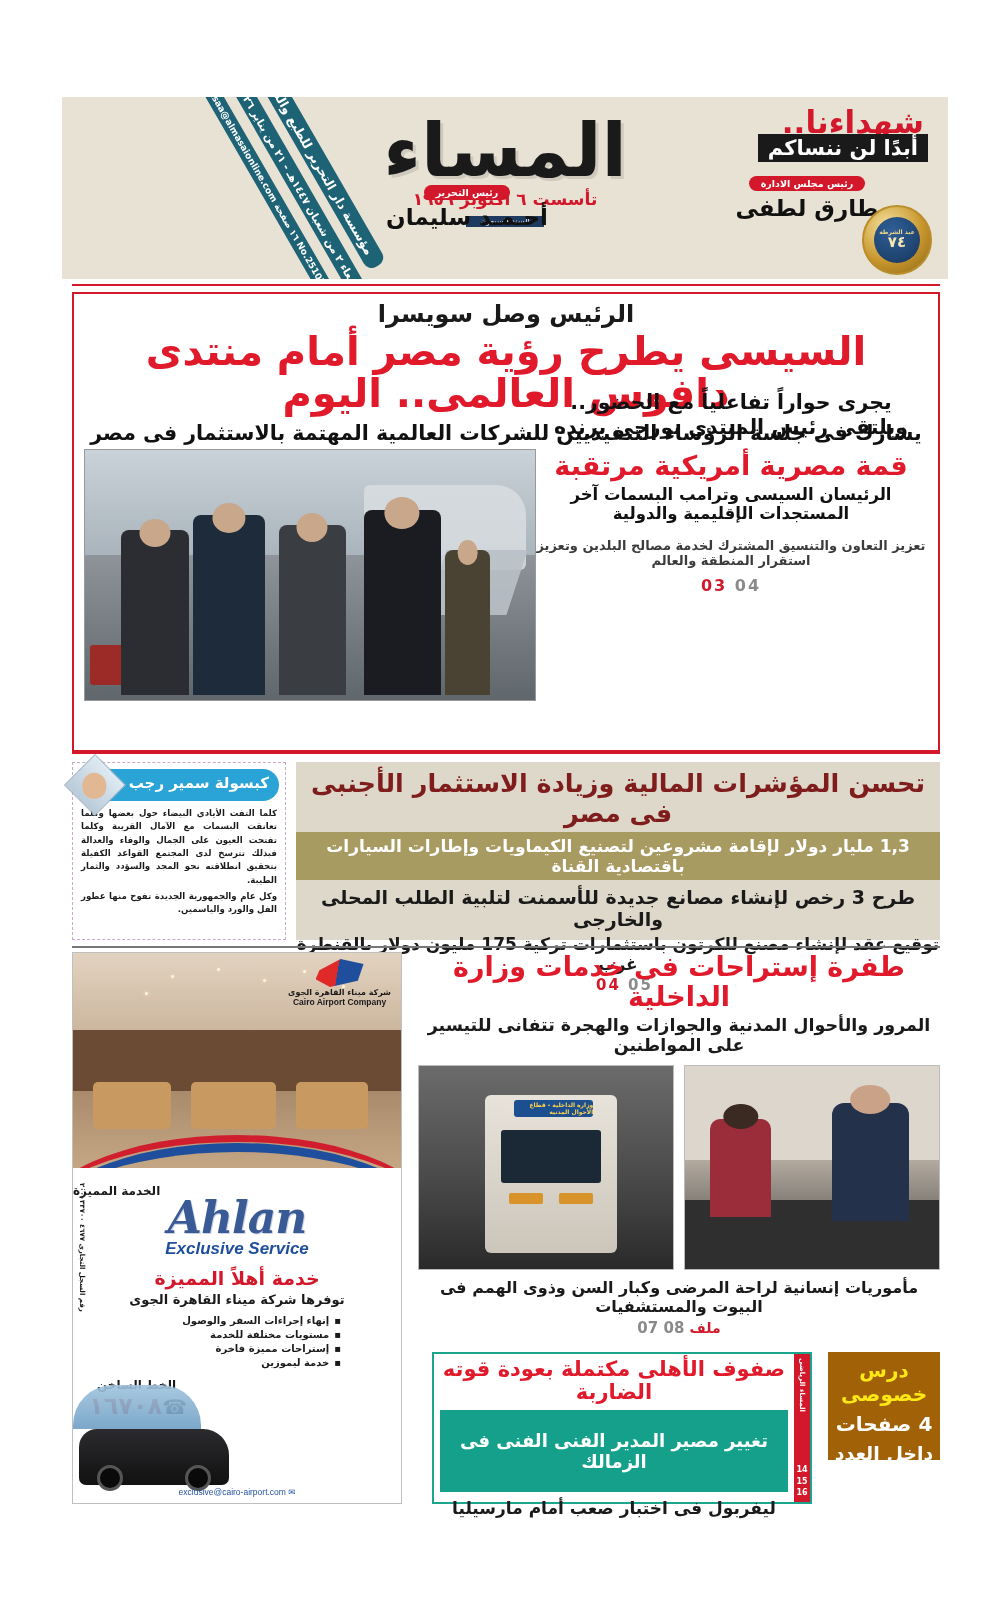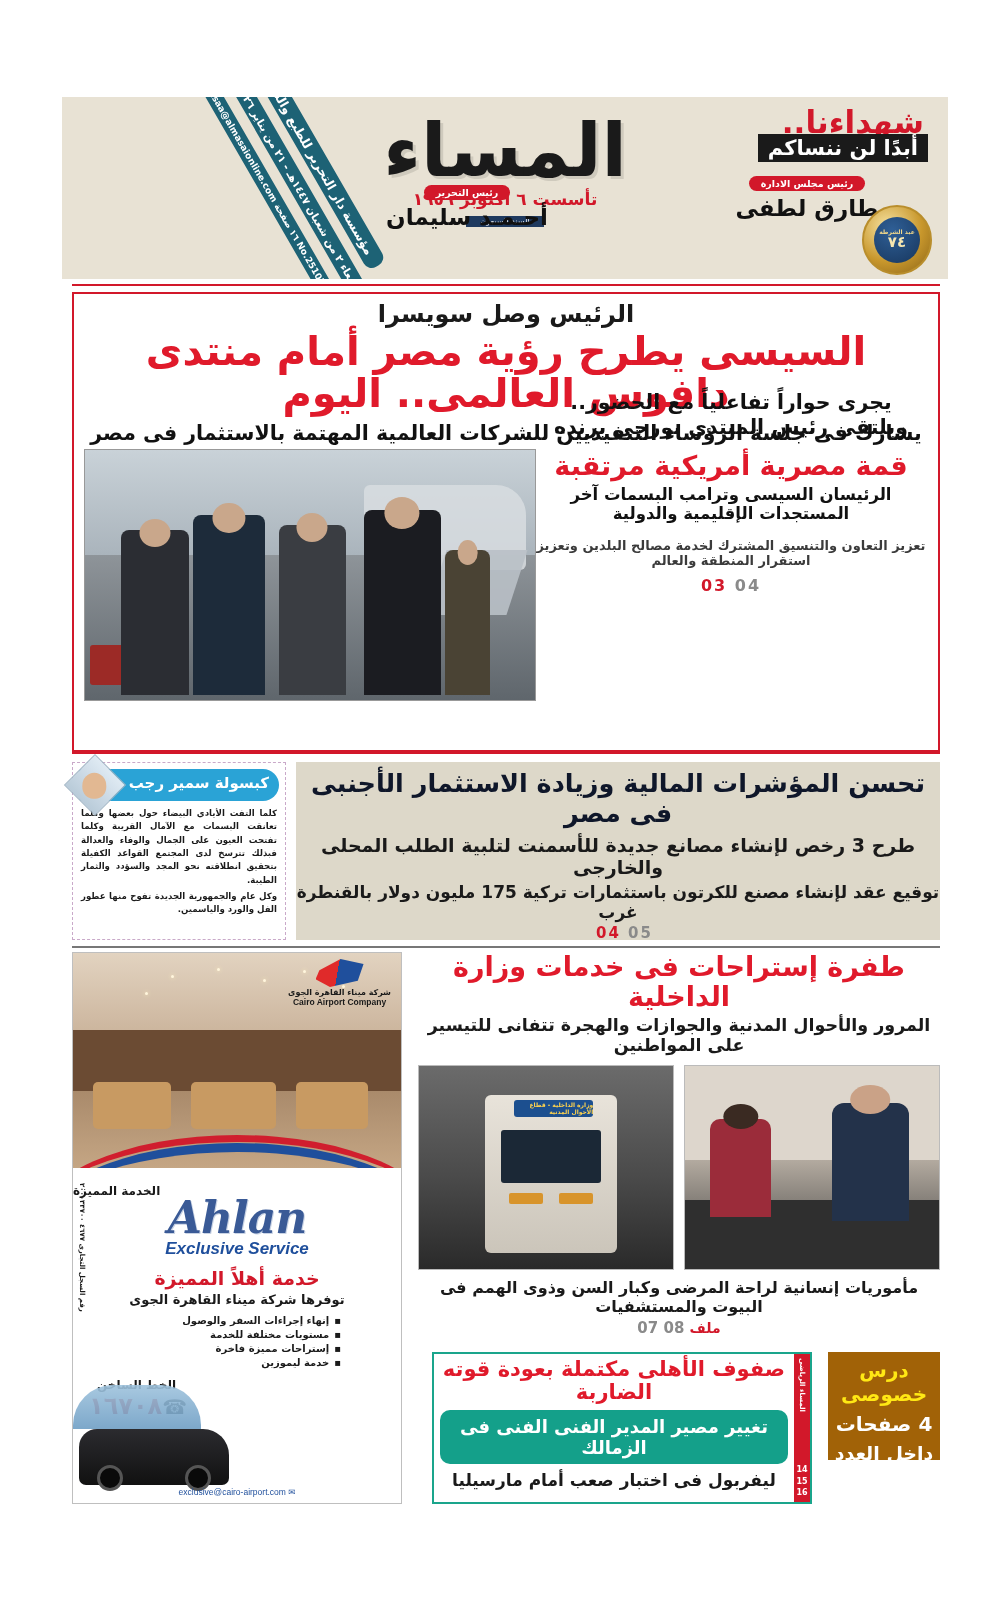--- a/index.html
+++ b/index.html
@@ -156,21 +156,21 @@
     text-align:justify;font-weight:bold;
   }
   .cap-text p{margin:0 0 3px;}
 
   
   .econ{
     position:absolute;left:296px;top:762px;width:644px;height:178px;
     background:#ddd8c9;box-sizing:border-box;
   }
   .econ-h1{
-    text-align:center;font-size:25.5px;font-weight:bold;color:#0f172a;
+    text-align:center;font-size:25.5px;font-weight:bold;color:#7f1d1d;
     padding-top:6px;letter-spacing:-1px;
   }
   .econ-band{
     background:#a89b62;color:#ffffff;font-size:17px;font-weight:bold;
     text-align:center;padding:4px 6px;margin-top:4px;letter-spacing:-0.5px;
   }
   .econ-h2{
     text-align:center;font-size:19px;font-weight:bold;color:#1a1a1a;
     margin-top:6px;letter-spacing:-0.5px;
   }
@@ -298,21 +298,21 @@
     border:2px solid #1aa58c;background:#ffffff;box-sizing:border-box;
     display:flex;flex-direction:row-reverse;
   }
   .sp-main{flex:1;padding:4px 6px;}
   .sp-h1{
     text-align:center;font-size:21px;font-weight:bold;color:#e01a2b;
     letter-spacing:-1px;line-height:1.1;
   }
   .sp-band{
     background:#14a08a;color:#ffffff;font-size:18px;font-weight:bold;
-    text-align:center;padding:6px 4px;margin-top:6px;letter-spacing:-0.5px;border-radius:10px;
+    text-align:center;padding:20px 4px;margin-top:6px;letter-spacing:-0.5px;
   }
   .sp-h3{
     text-align:center;font-size:17px;font-weight:bold;color:#1a1a1a;
     margin-top:6px;letter-spacing:-0.5px;
   }
   .sp-rail{
     width:16px;background:#d2182a;color:#ffffff;display:flex;
     flex-direction:column;align-items:center;justify-content:space-between;
     padding:4px 0;box-sizing:border-box;
   }
@@ -429,20 +429,21 @@
       </div>
     </div>
     <div class="cap-text">
       <p>كلما التفت الأيادي البيضاء حول بعضها وكلما تعانقت البسمات مع الآمال القريبة وكلما تفتحت العيون على الجمال والوفاء والعدالة فبذلك تترسخ لدى المجتمع القواعد الكفيلة بتحقيق انطلاقته نحو المجد والسؤدد والثمار الطيبة.</p>
       <p>وكل عام والجمهورية الجديدة تفوح منها عطور الفل والورد والياسمين.</p>
     </div>
   </div>
 
   <div class="econ">
     <div class="econ-h1">تحسن المؤشرات المالية وزيادة الاستثمار الأجنبى فى مصر</div>
+    <div class="econ-band">1,3 مليار دولار لإقامة مشروعين لتصنيع الكيماويات وإطارات السيارات باقتصادية القناة</div>
     <div class="econ-h2">طرح 3 رخص لإنشاء مصانع جديدة للأسمنت لتلبية الطلب المحلى والخارجى</div>
     <div class="econ-h3">توقيع عقد لإنشاء مصنع للكرتون باستثمارات تركية 175 مليون دولار بالقنطرة غرب</div>
     <div class="econ-pages">
       <span class="pg-gray">05</span>
       <span class="pg-red">04</span>
     </div>
   </div>
 
   <div class="rule-mid2"></div>
 

